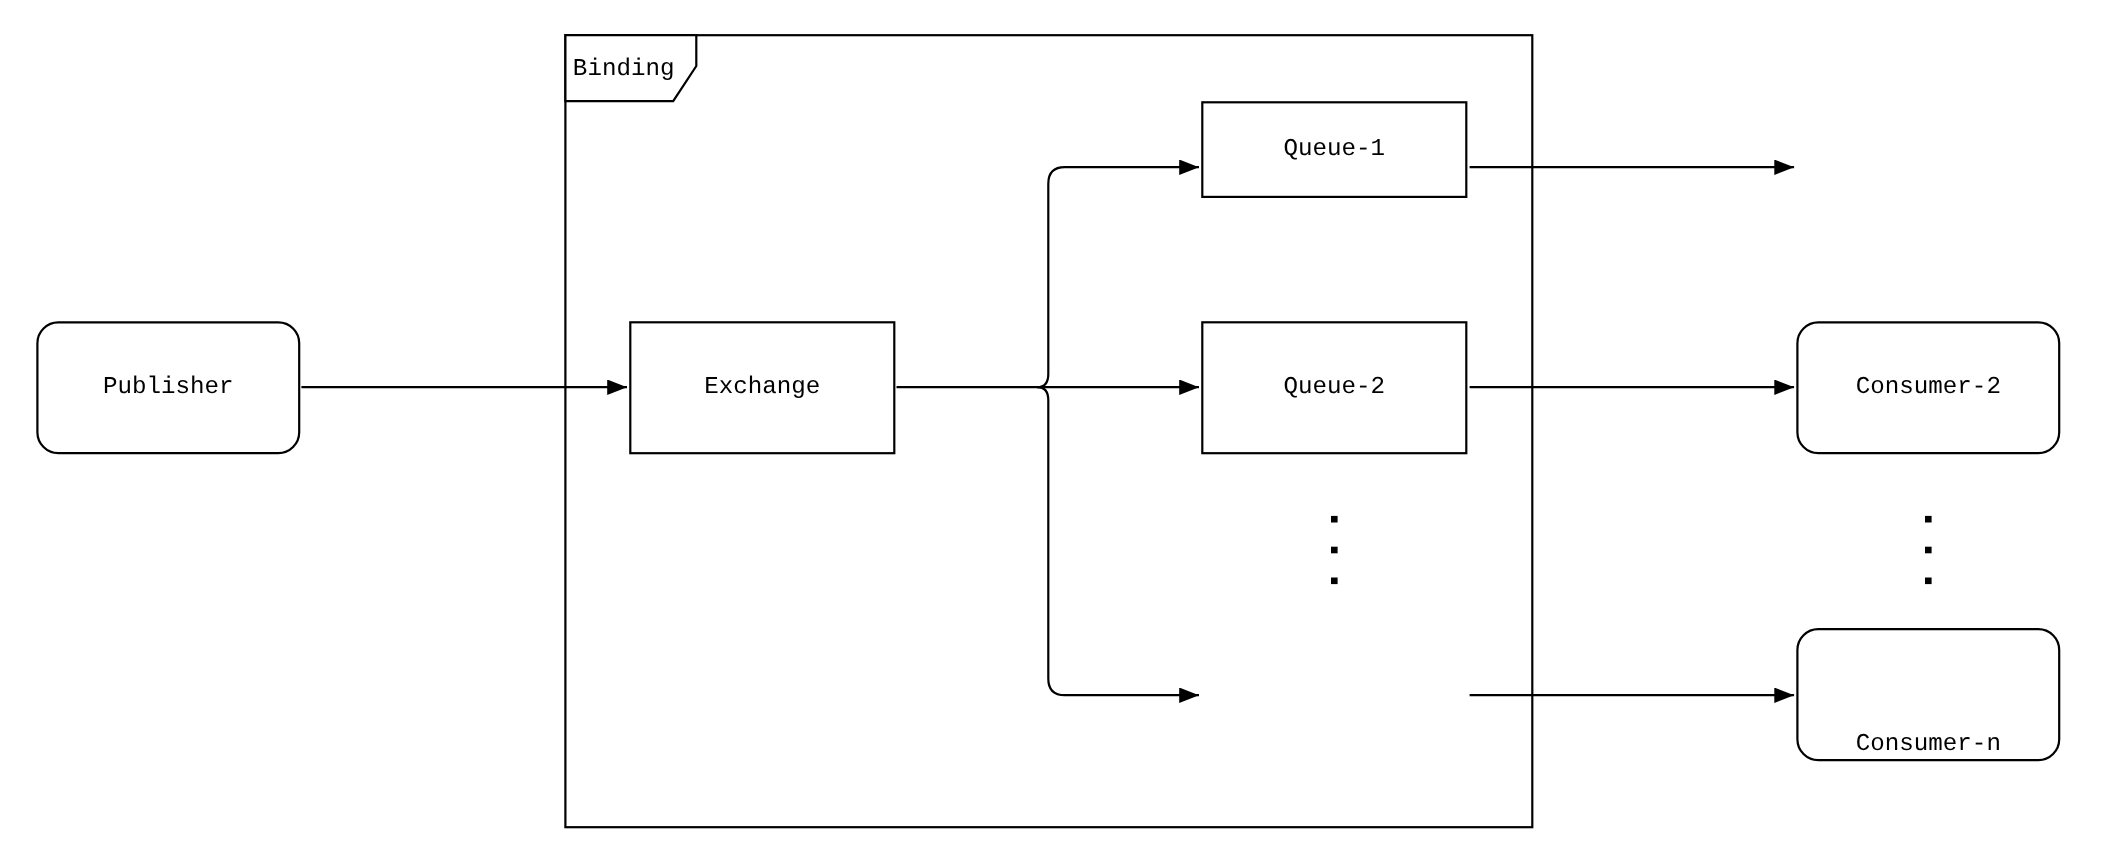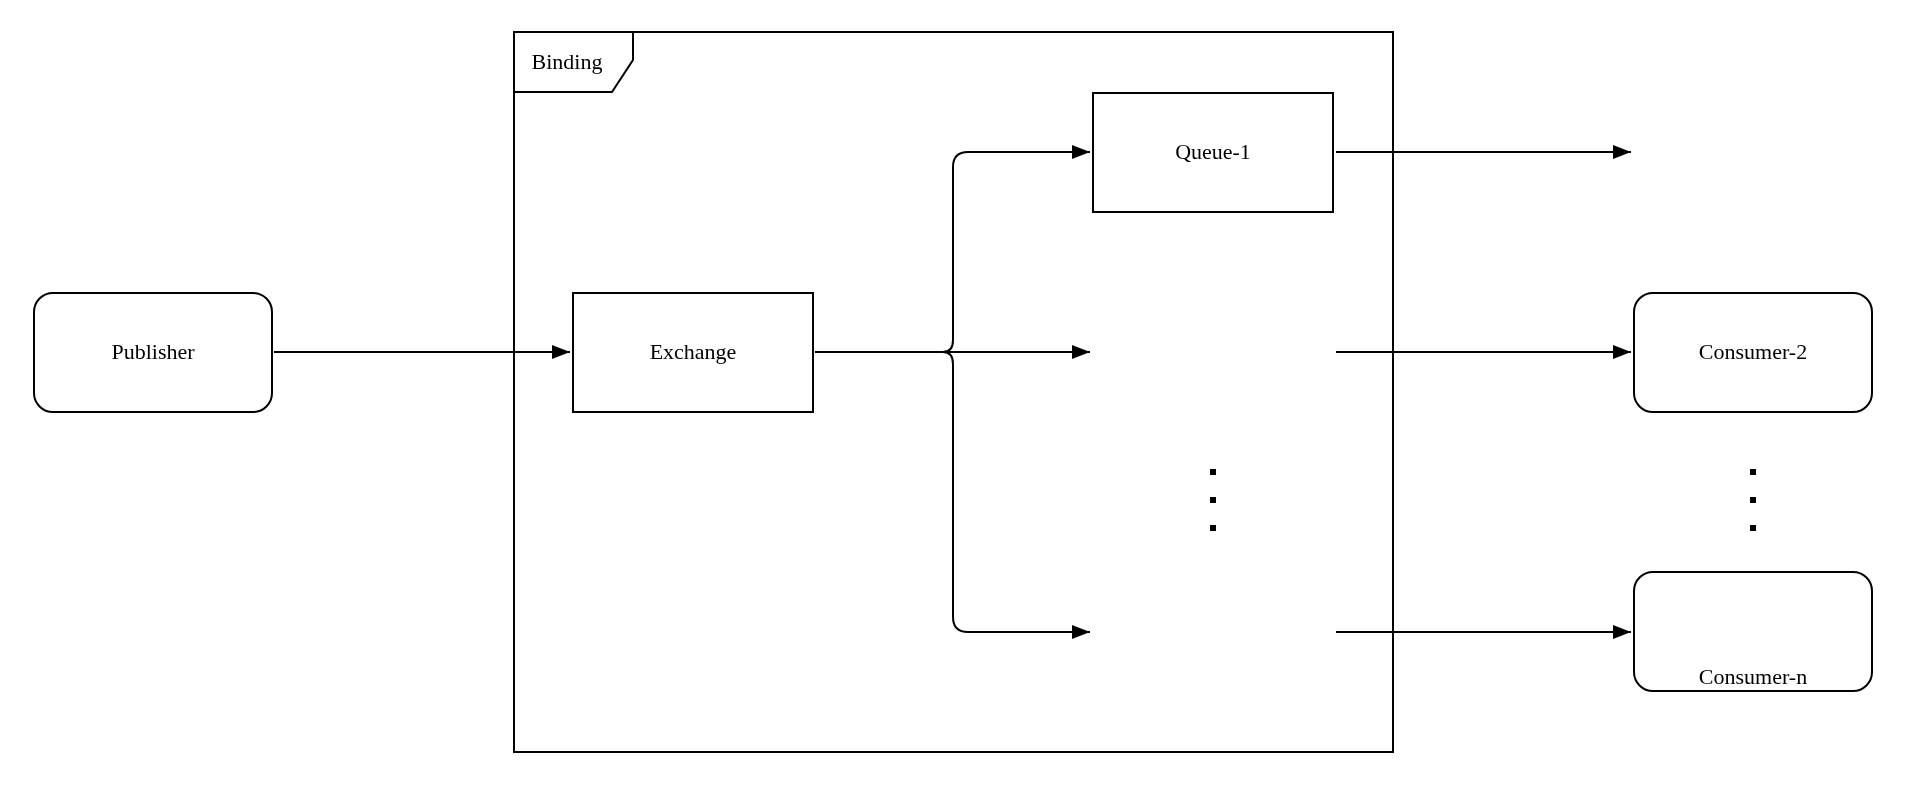--- a/index.html
+++ b/index.html
@@ -5,21 +5,21 @@
   html, body {
     margin: 0;
     padding: 0;
     background: #ffffff;
   }
   .canvas {
     position: relative;
     width: 1910px;
     height: 788px;
     background: #ffffff;
-    font-family: Liberation Serif, serif;
+    font-family: Liberation Mono, monospace;
     color: #000000;
     overflow: hidden;
   }
   .connector-layer {
     position: absolute;
     top: 0;
     left: 0;
     width: 1910px;
     height: 788px;
   }
@@ -96,24 +96,27 @@
   <div class="group-label">Binding</div>
 
   <div class="node rounded" style="left:33px; top:292px; width:240px; height:121px;">
     <span>Publisher</span>
   </div>
 
   <div class="node" style="left:572px; top:292px; width:242px; height:121px;">
     <span>Exchange</span>
   </div>
 
-  <div class="node" style="left:1092px; top:92px; width:242px; height:121px;">
+  <div class="node" style="left:1092px; top:92px; width:242px; height:88px;">
     <span>Queue-1</span>
   </div>
 
+  <div class="node" style="left:1092px; top:292px; width:242px; height:121px;">
+    <span>Queue-2</span>
+  </div>
 
 
 
   <div class="node rounded" style="left:1633px; top:292px; width:240px; height:121px;">
     <span>Consumer-2</span>
   </div>
 
   <div class="node rounded" style="left:1633px; top:571px; width:240px; height:121px;align-items:flex-end;">
     <span>Consumer-n</span>
   </div>

